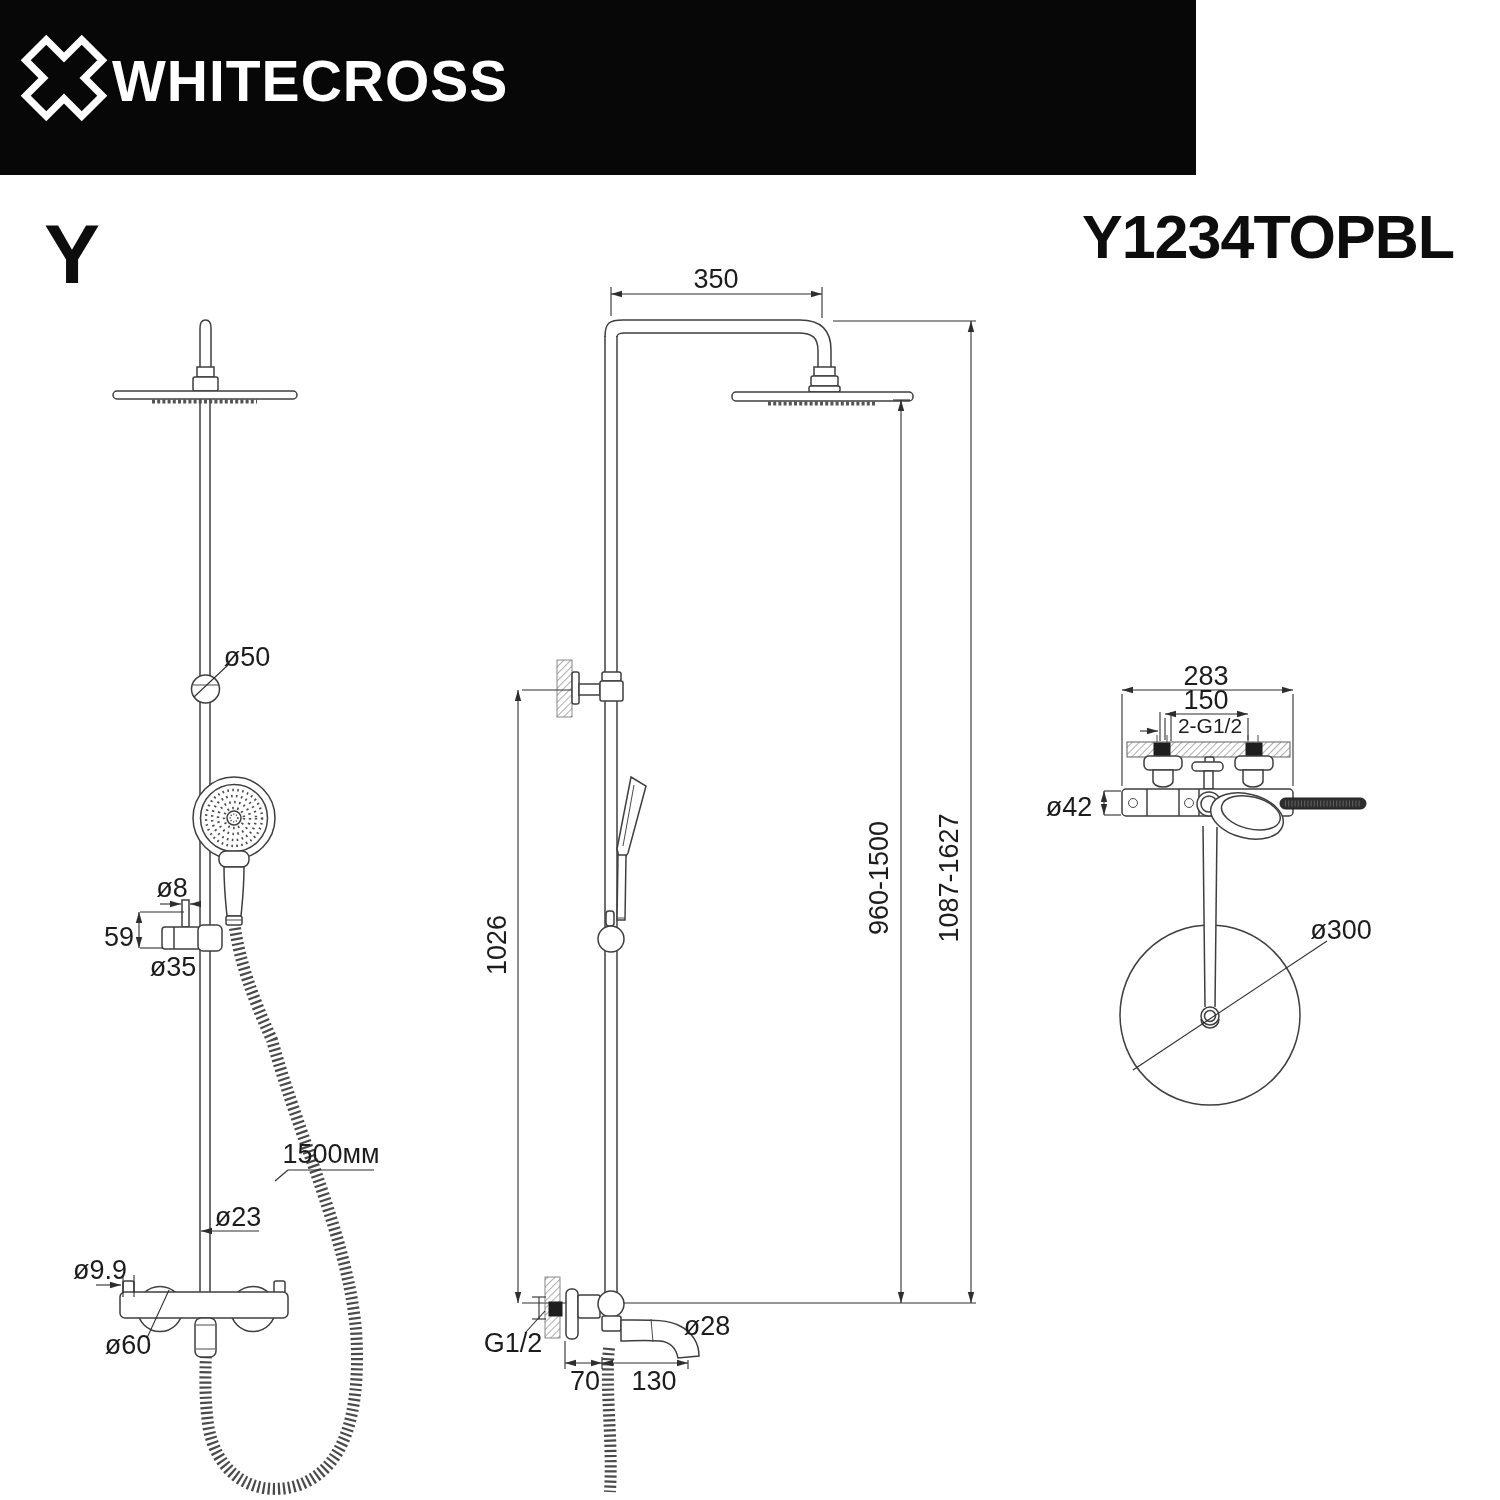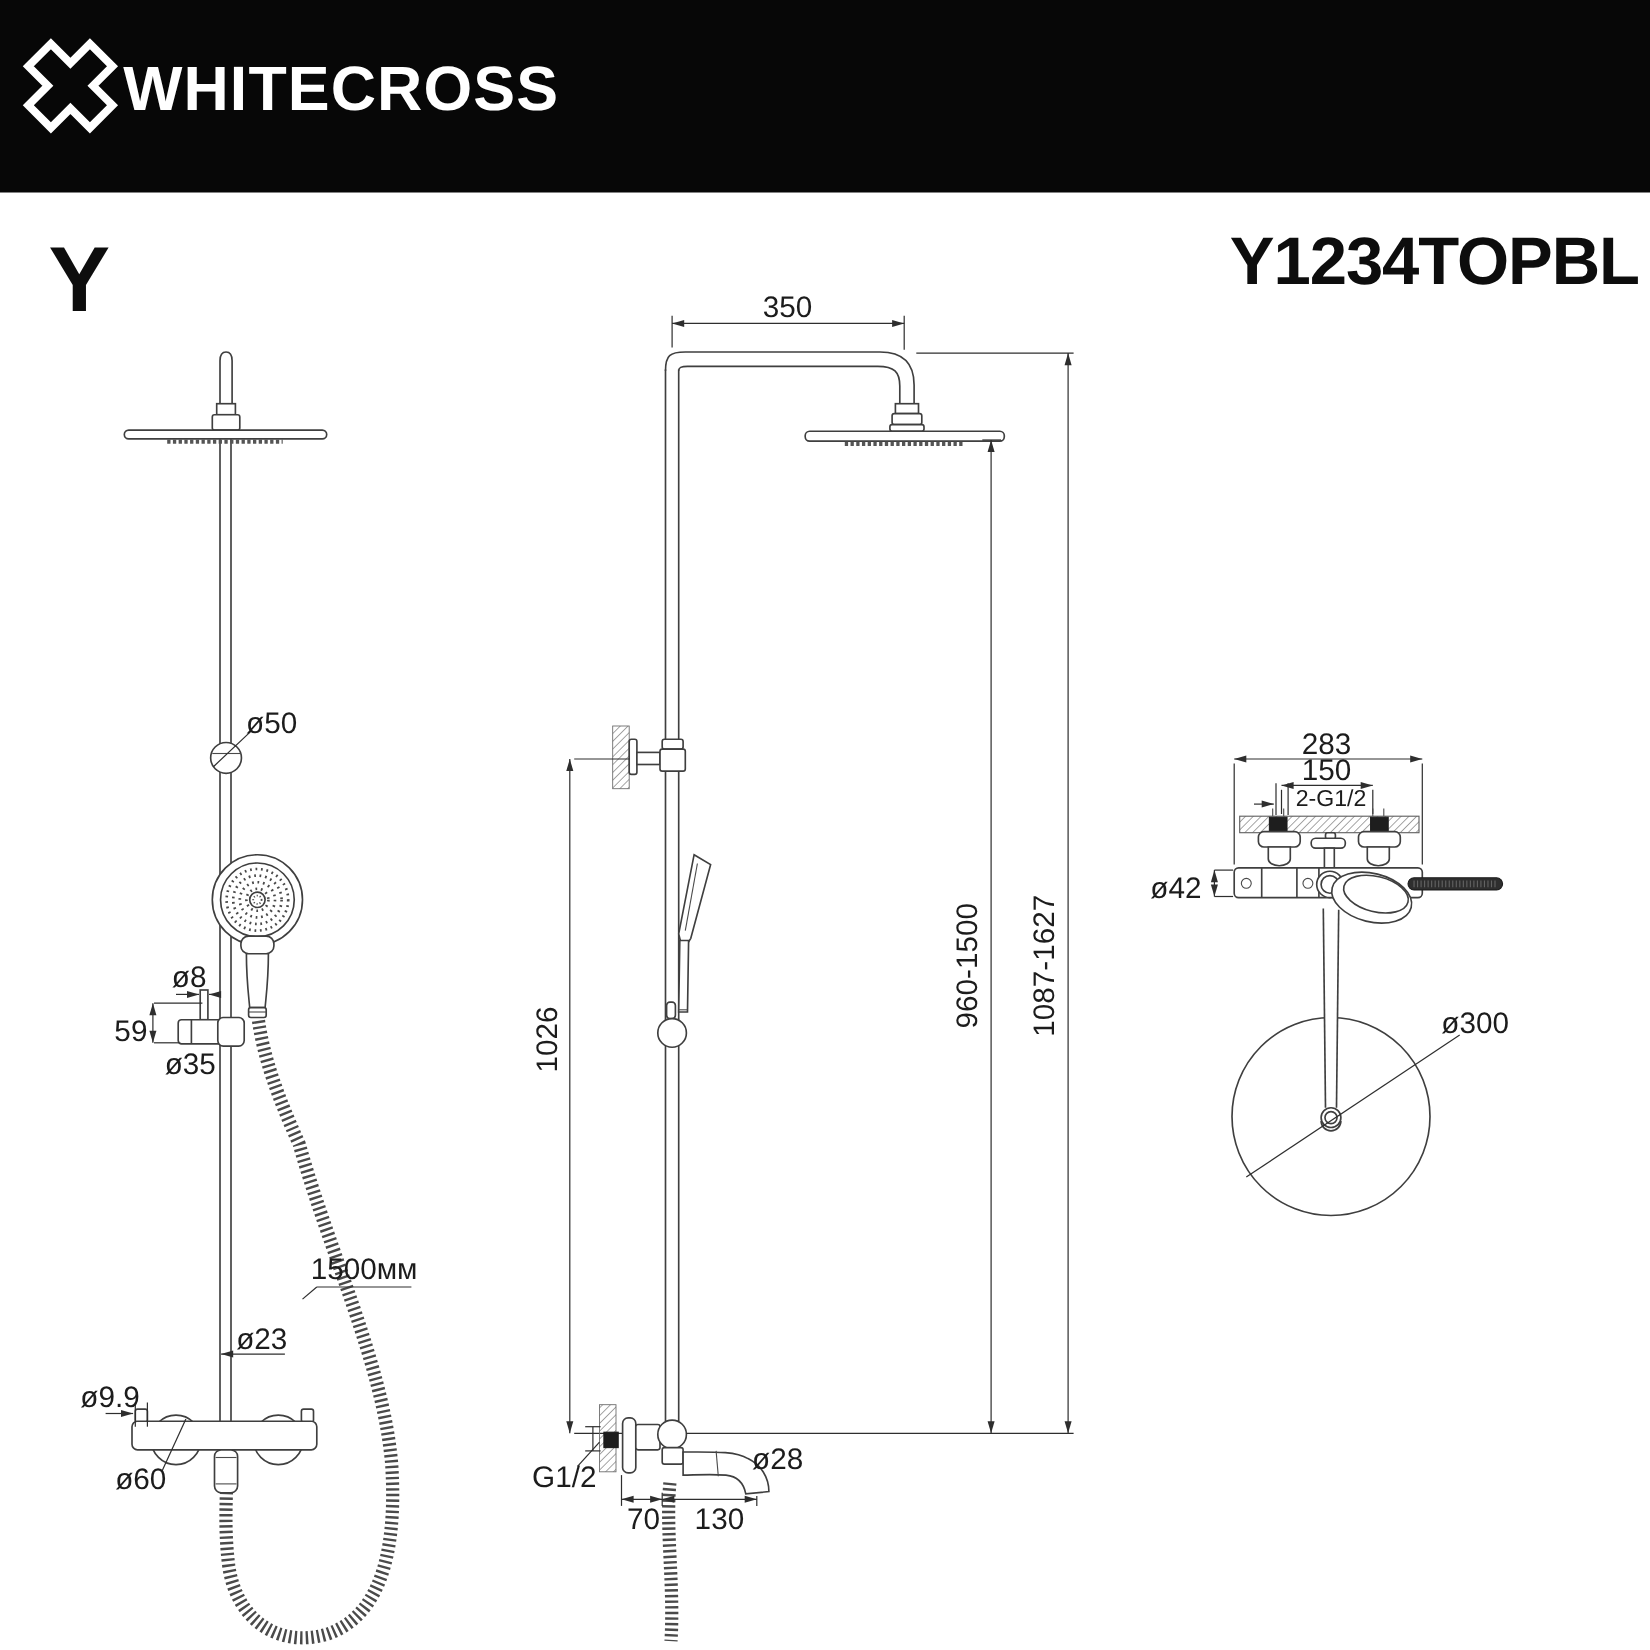--- a/index.html
+++ b/index.html
@@ -1,22 +1,22 @@
 <!DOCTYPE html>
 <html><head>
 <meta charset="utf-8">
 <style>
   html,body{margin:0;padding:0;background:#fff;}
   body{width:1500px;height:1500px;position:relative;overflow:hidden;
        font-family:"Liberation Sans",sans-serif;}
-  .banner{position:absolute;left:0;top:0;width:1500px;height:175px;background:#070707;}
+  .banner{position:absolute;left:0;top:0;width:1196px;height:175px;background:#070707;}
   .brand-text{position:absolute;left:112px;top:48px;color:#ffffff;font-size:57px;
        font-weight:bold;letter-spacing:1px;}
   .series{position:absolute;left:44px;top:206px;color:#0d0d0d;font-size:84px;font-weight:bold;}
-  .model{position:absolute;left:1118px;top:202px;color:#0d0d0d;font-size:61px;
+  .model{position:absolute;left:1082px;top:202px;color:#0d0d0d;font-size:61px;
        font-weight:bold;letter-spacing:-1px;}
   svg.drawing{position:absolute;left:0;top:0;}
   .ln{stroke:#3f3f3f;stroke-width:1.5;fill:none;}
   .fw{fill:#ffffff;stroke:#3f3f3f;stroke-width:1.5;}
   .thin{stroke:#4a4a4a;stroke-width:1;fill:none;}
   .dim{stroke:#2e2e2e;stroke-width:1.1;fill:none;}
   .dimtxt{font-family:"Liberation Sans",sans-serif;font-size:27px;fill:#1c1c1c;}
   .dimtxt.small{font-size:21px;}
   .hose{stroke:#4a4a4a;stroke-width:12;fill:none;stroke-dasharray:2.2 2.9;}
   .dots{stroke:#4a4a4a;fill:none;}

